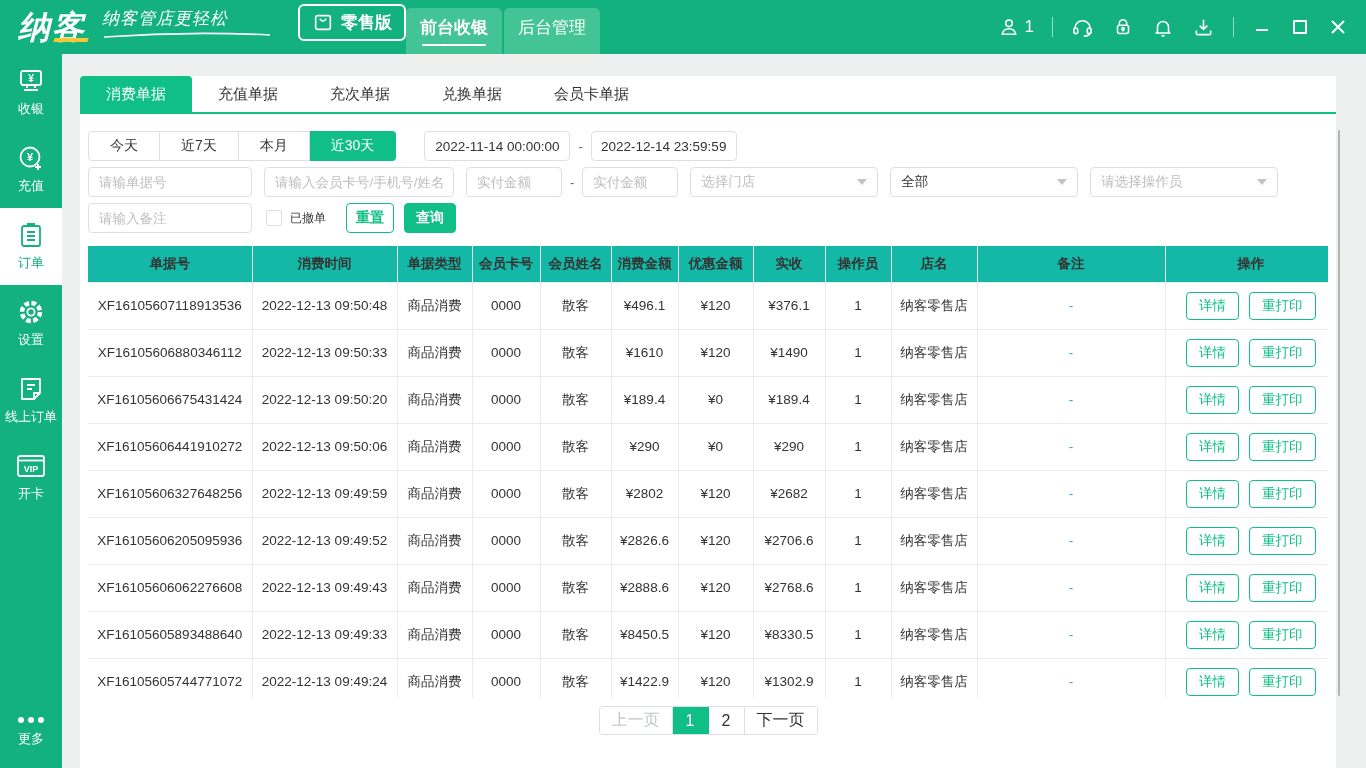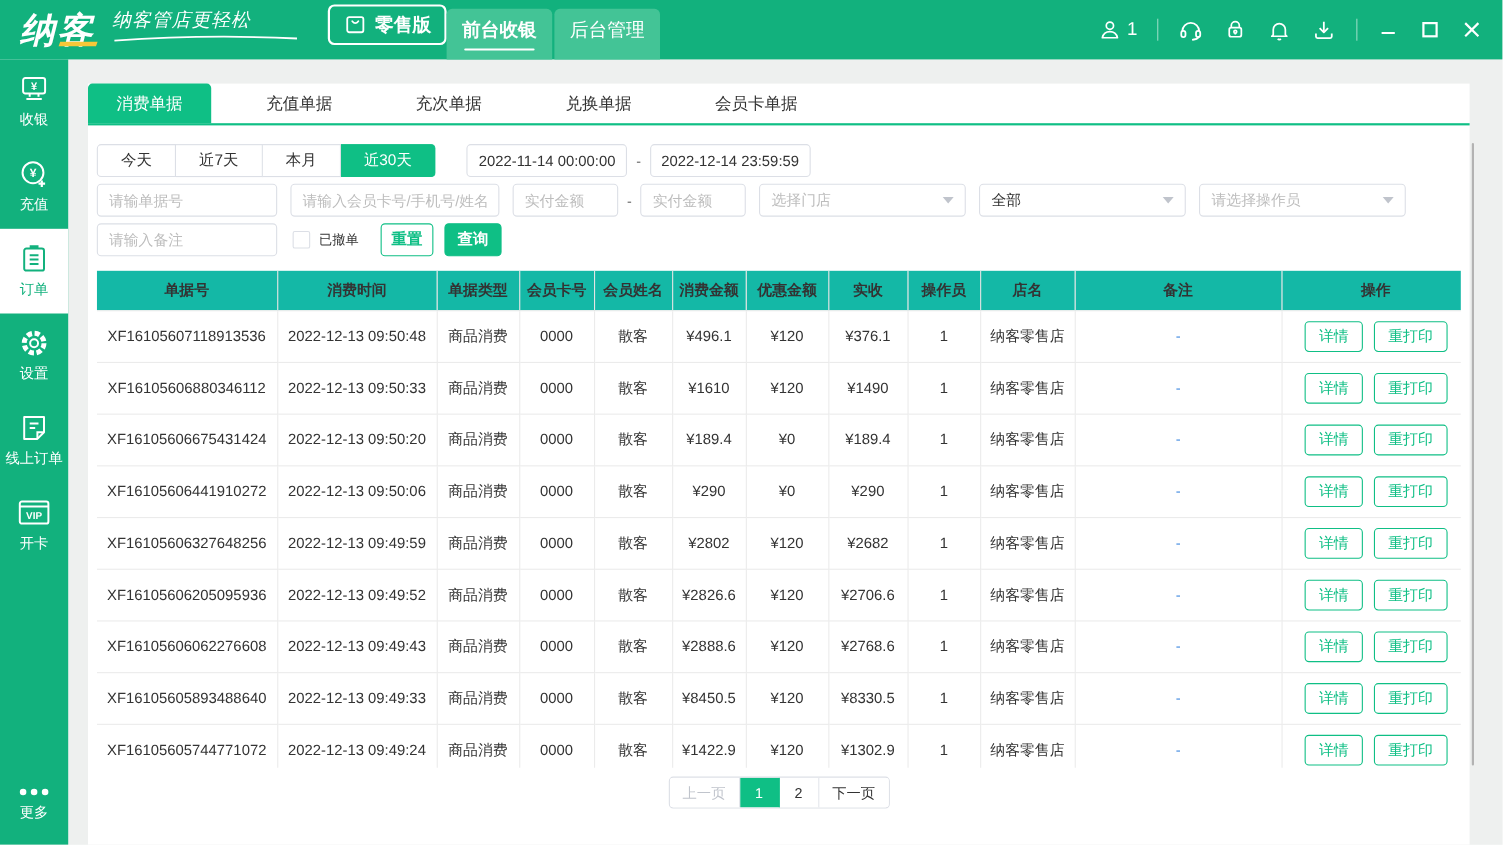--- a/index.html
+++ b/index.html
@@ -40,21 +40,21 @@
 .sidebar{position:absolute;top:54px;left:0;bottom:0;width:62px;background:var(--green);display:flex;flex-direction:column;z-index:4;}
 .side-item{height:77px;display:flex;flex-direction:column;align-items:center;justify-content:center;gap:5px;color:#fff;font-size:13px;cursor:pointer;}
 .side-item.active{background:#fff;color:var(--green);}
 .side-item.active svg *{stroke:var(--green);}
 .side-more{margin-top:auto;margin-bottom:8px;height:58px;}
 
 
 .panel{position:absolute;left:80px;top:76px;right:30px;bottom:0;background:#fff;}
 .scrollbar{position:absolute;top:130px;right:26px;width:2px;height:566px;background:#b3b3b3;border-radius:1px;z-index:6;cursor:pointer;}
 
-.doc-tabs{display:flex;height:38px;border-bottom:2px solid var(--accent);gap:24px;}
+.doc-tabs{display:flex;height:38px;border-bottom:2px solid var(--accent);}
 .doc-tab{min-width:104px;padding:0 26px;display:flex;align-items:center;justify-content:center;font-size:15px;cursor:pointer;}
 .doc-tab.active{background:var(--accent);color:#fff;border-radius:4px 4px 0 0;}
 
 
 .filters{padding:17px 8px 0 8px;font-size:13px;}
 .frow{display:flex;align-items:center;margin-bottom:6px;}
 .qgroup{display:flex;}
 .qbtn{height:30px;padding:0 21px;background:#fff;border:1px solid var(--border);border-left:none;display:flex;align-items:center;font-size:14px;cursor:pointer;color:#333;}
 .qbtn:first-child{border-left:1px solid var(--border);border-radius:4px 0 0 4px;}
 .qbtn:last-child{border-radius:0 4px 4px 0;}
@@ -82,21 +82,21 @@
 tbody td{height:47px;text-align:center;border-bottom:1px solid var(--line);border-right:1px solid var(--line);color:#333;}
 tbody td:last-child{border-right:none;}
 tbody tr:first-child td{border-top:1px solid var(--line);}
 td.remark{color:var(--blue);}
 .opcell{display:flex;align-items:center;justify-content:center;gap:10px;}
 .minibtn{border:1px solid var(--accent);color:var(--accent);background:#fff;border-radius:4px;height:28px;padding:12px 12px;font-size:13.5px;display:flex;align-items:center;cursor:pointer;font-family:inherit;}
 
 
 .pager{display:flex;justify-content:center;margin-top:8px;}
 .pgroup{display:flex;border:1px solid var(--border);border-radius:4px;overflow:hidden;}
-.pbtn{min-width:36px;height:27px;padding:0 12px;display:flex;align-items:center;justify-content:center;font-size:13px;background:#fff;border-right:1px solid var(--border);cursor:pointer;color:#333;}
+.pbtn{min-width:36px;height:27px;padding:0 12px;display:flex;align-items:center;justify-content:center;font-size:16px;background:#fff;border-right:1px solid var(--border);cursor:pointer;color:#333;}
 .pbtn:last-child{border-right:none;}
 .pbtn.disabled{color:#c0c4cc;cursor:default;}
 .pbtn.page{padding:0;}
 .pbtn.active{background:var(--accent);color:#fff;border-color:var(--accent);}
 svg{display:block;}
 </style>
 </head>
 <body>
 
 <div class="topbar">

